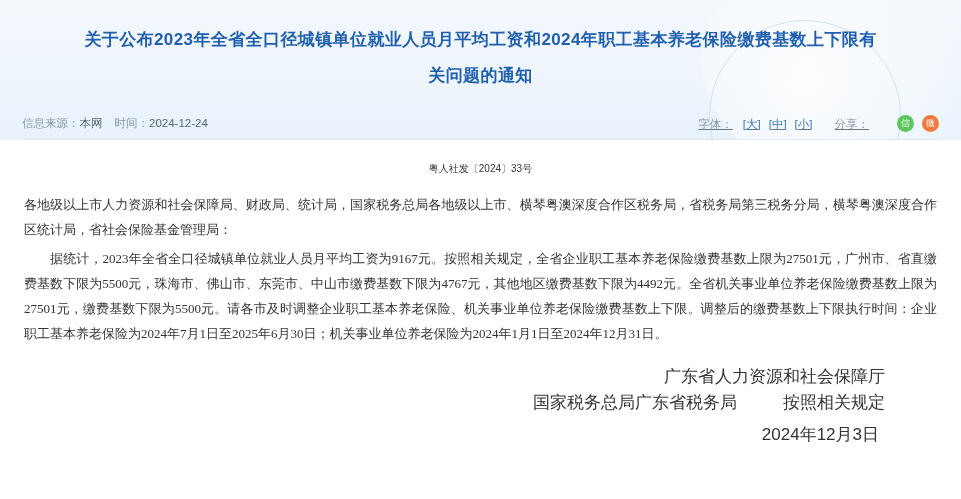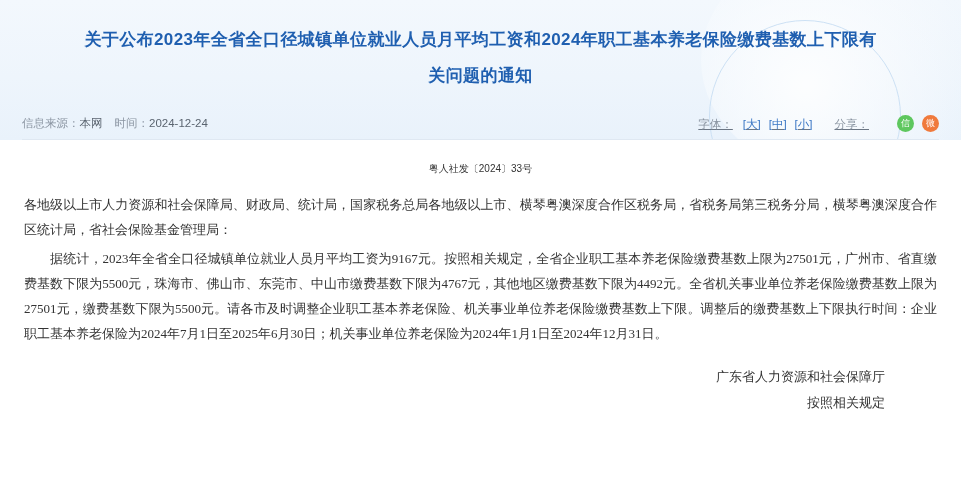--- a/index.html
+++ b/index.html
@@ -137,21 +137,21 @@
     font-size: 13px;
     line-height: 25px;
     color: #333;
     text-align: justify;
     margin: 0 0 4px 0;
   }
   .para.indent { text-indent: 26px; font-family: Liberation Serif, serif; }
   
   .sign-block {
     margin-top: 18px;
-    font-size: 13px;
+    font-size: 17px;
     color: #333;
     line-height: 26px;
   }
   .sign-row {
     display: flex;
     justify-content: flex-end;
     padding-right: 52px;
     gap: 46px;
   }
   .sign-row.date {
@@ -198,18 +198,22 @@
   <div class="content">
     <div class="doc-number">粤人社发〔2024〕33号</div>
     <p class="para">各地级以上市人力资源和社会保障局、财政局、统计局，国家税务总局各地级以上市、横琴粤澳深度合作区税务局，省税务局第三税务分局，横琴粤澳深度合作区统计局，省社会保险基金管理局：</p>
     <p class="para indent">据统计，2023年全省全口径城镇单位就业人员月平均工资为9167元。按照相关规定，全省企业职工基本养老保险缴费基数上限为27501元，广州市、省直缴费基数下限为5500元，珠海市、佛山市、东莞市、中山市缴费基数下限为4767元，其他地区缴费基数下限为4492元。全省机关事业单位养老保险缴费基数上限为27501元，缴费基数下限为5500元。请各市及时调整企业职工基本养老保险、机关事业单位养老保险缴费基数上下限。调整后的缴费基数上下限执行时间：企业职工基本养老保险为2024年7月1日至2025年6月30日；机关事业单位养老保险为2024年1月1日至2024年12月31日。</p>
 
     <div class="sign-block">
       <div class="sign-row">
         <span>广东省人力资源和社会保障厅</span>
       </div>
       <div class="sign-row">
+        <span>国家税务总局广东省税务局</span>
         <span>按照相关规定</span>
+      </div>
+      <div class="sign-row date">
+        <span>2024年12月3日</span>
       </div>
     </div>
   </div>
 
 </div>
 
 </body></html>

